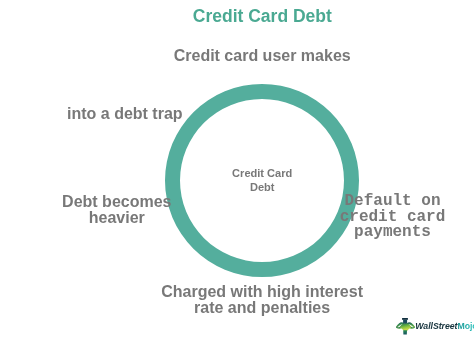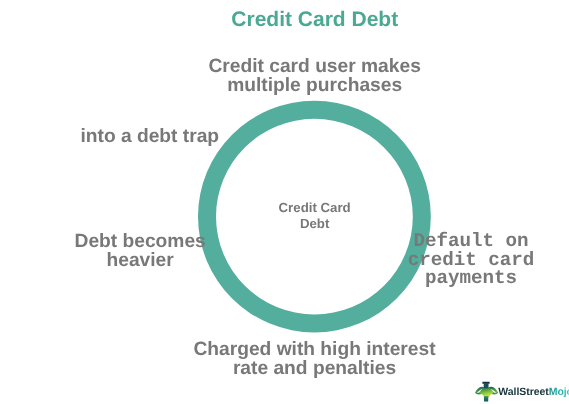--- a/index.html
+++ b/index.html
@@ -49,40 +49,39 @@
   #lbl-top{left:246.2px;top:48.4px;}
   #lbl-tl{left:108.8px;top:105.9px;}
   #lbl-tr{left:370.2px;top:105.9px;}
   #lbl-tr [data-name$="line2"]{margin-left:20.5px;}
   #lbl-bl{left:100.8px;top:194.1px;}
   #lbl-br{left:376.5px;top:194.1px;font-family:Liberation Mono, monospace;}
   #lbl-bot{left:246.1px;top:284.4px;}
   #logo{position:absolute;left:380px;top:315px;}
   #mascot{position:absolute;left:0;top:0;display:block;}
   #logotext{position:absolute;left:19.3px;top:4.2px;font-size:8.75px;font-weight:bold;letter-spacing:-0.05px;white-space:nowrap;line-height:15px;}
-  .lt-dark{color:#16333d;}
+  .lt-dark{color:#16333d;font-style:italic;}
   .lt-mojo{background:linear-gradient(90deg,#179090 0%,#1fada8 50%,#3cd0cc 100%);-webkit-background-clip:text;background-clip:text;color:transparent;}
 </style>
 </head>
 <body>
 
 <div class="stage" data-name="diagram-canvas">
 
   <div id="title" data-name="page-title">Credit Card Debt</div>
 
   <div id="ring" data-name="cycle-ring"></div>
 
   <div id="centerlabel" data-name="center-label">
     <div data-name="center-label-line1">Credit Card</div>
     <div data-name="center-label-line2">Debt</div>
   </div>
 
   <div class="lbl" id="lbl-top" data-name="label-top">
     <div data-name="label-top-line1">Credit card user makes</div>
-    <div data-name="label-top-line2">multiple purchases</div>
   </div>
 
   <div class="lbl" id="lbl-tl" data-name="label-top-left">
     <div data-name="label-top-left-line2">into a debt trap</div>
   </div>
 
 
   <div class="lbl" id="lbl-bl" data-name="label-bottom-left">
     <div data-name="label-bottom-left-line1">Debt becomes</div>
     <div data-name="label-bottom-left-line2">heavier</div>

